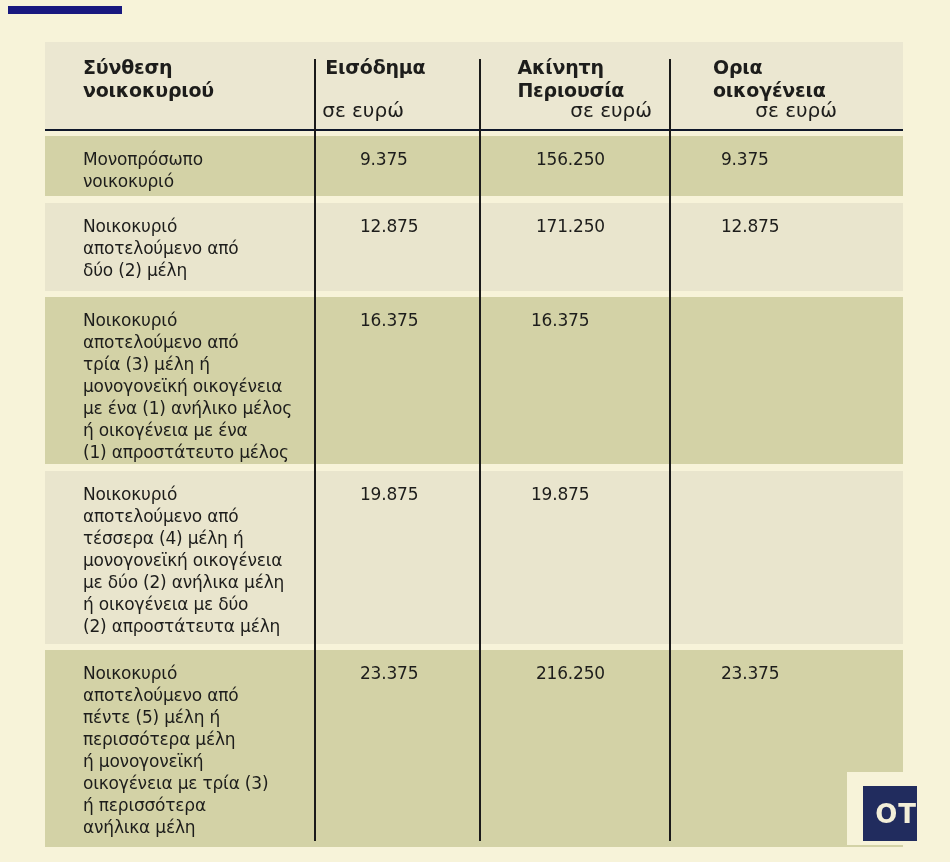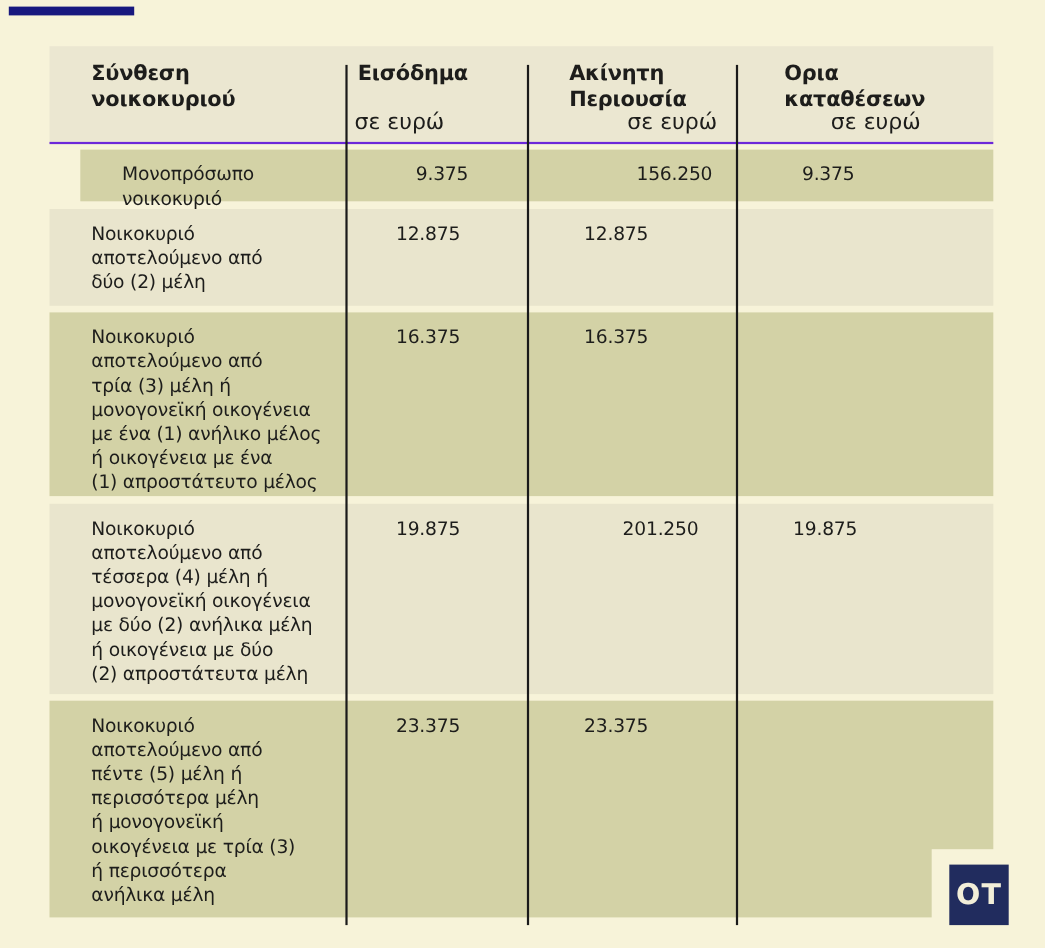--- a/index.html
+++ b/index.html
@@ -40,21 +40,21 @@
     z-index: 3;
   }
   .vline.v1 { left: 269px; }
   .vline.v2 { left: 434px; }
   .vline.v3 { left: 624px; }
 
   .header-row {
     display: flex;
     height: 87px;
     background: #ebe7d1;
-    border-bottom: 2px solid #6d28d9;
+    border-bottom: 2px solid #0f172a;
     box-sizing: content-box;
   }
   .hcell {
     position: relative;
     box-sizing: border-box;
     padding-top: 14px;
   }
   .hcell.c1 { width: 270px; padding-left: 38px; }
   .hcell.c2 { width: 189px; padding-left: 24px; }
   .hcell.c3 { width: 212px; padding-left: 37px; }
@@ -74,35 +74,35 @@
   .hcell.c2 .subtitle { left: 21px; }
   .hcell.c3 .subtitle { right: 30px; }
   .hcell.c4 .subtitle { right: 66px; }
 
   .row {
     display: flex;
     box-sizing: border-box;
   }
   .row.olive { background: #d3d2a6; }
   .row.light { background: #e9e5cd; }
-  .row.r0 { margin-top: 5px; height: 47px; margin-left: 28px; }
+  .row.r0 { margin-top: 5px; height: 60px; }
   .row.r1 { margin-top: 7px; height: 88px; }
   .row.r2 { margin-top: 6px; height: 167px; }
   .row.r3 { margin-top: 7px; height: 173px; }
   .row.r4 { margin-top: 6px; height: 197px; }
 
   .cell {
     box-sizing: border-box;
     padding-top: 12px;
     font-size: 17px;
     line-height: 22px;
   }
   .cell.c1 { width: 270px; padding-left: 38px; padding-right: 4px; white-space: pre-line; }
   .cell.c2 { width: 165px; padding-left: 45px; }
-  .cell.c3 { width: 190px; padding-left: 86px; }
+  .cell.c3 { width: 190px; padding-left: 56px; }
   .cell.c4 { width: 233px; padding-left: 51px; }
 
   .ot-notch {
     position: absolute;
     left: 847px;
     top: 772px;
     width: 73px;
     height: 73px;
     background: #f7f3d9;
     z-index: 4;
@@ -110,21 +110,21 @@
   .ot-logo {
     position: absolute;
     left: 863px;
     top: 786px;
     width: 54px;
     height: 55px;
     background: #212c5e;
     z-index: 5;
     display: flex;
     align-items: center;
-    justify-content: center;
+    justify-content: flex-end;
   }
   .ot-logo span {
     color: #f2eed8;
     font-weight: bold;
     font-size: 26px;
     letter-spacing: 1px;
   }
 </style>
 </head>
 <body>
@@ -146,38 +146,39 @@
       <div class="title">Εισόδημα</div>
       <div class="subtitle">σε ευρώ</div>
     </div>
     <div class="hcell c3">
       <div class="title">Ακίνητη
 Περιουσία</div>
       <div class="subtitle">σε ευρώ</div>
     </div>
     <div class="hcell c4">
       <div class="title">Ορια
-καταθέσεων</div>
+οικογένεια</div>
       <div class="subtitle">σε ευρώ</div>
     </div>
   </div>
 
   <div class="row r0 olive">
     <div class="cell c1">Μονοπρόσωπο
 νοικοκυριό</div>
     <div class="cell c2">9.375</div>
     <div class="cell c3">156.250</div>
     <div class="cell c4">9.375</div>
   </div>
 
   <div class="row r1 light">
     <div class="cell c1">Νοικοκυριό
 αποτελούμενο από
 δύο (2) μέλη</div>
     <div class="cell c2">12.875</div>
+    <div class="cell c3">171.250</div>
     <div class="cell c4">12.875</div>
   </div>
 
   <div class="row r2 olive">
     <div class="cell c1">Νοικοκυριό
 αποτελούμενο από
 τρία (3) μέλη ή
 μονογονεϊκή οικογένεια
 με ένα (1) ανήλικο μέλος
 ή οικογένεια με ένα
@@ -188,34 +189,34 @@
 
   <div class="row r3 light">
     <div class="cell c1">Νοικοκυριό
 αποτελούμενο από
 τέσσερα (4) μέλη ή
 μονογονεϊκή οικογένεια
 με δύο (2) ανήλικα μέλη
 ή οικογένεια με δύο
 (2) απροστάτευτα μέλη</div>
     <div class="cell c2">19.875</div>
-    <div class="cell c3">201.250</div>
     <div class="cell c4">19.875</div>
   </div>
 
   <div class="row r4 olive">
     <div class="cell c1">Νοικοκυριό
 αποτελούμενο από
 πέντε (5) μέλη ή
 περισσότερα μέλη
 ή μονογονεϊκή
 οικογένεια με τρία (3)
 ή περισσότερα
 ανήλικα μέλη</div>
     <div class="cell c2">23.375</div>
+    <div class="cell c3">216.250</div>
     <div class="cell c4">23.375</div>
   </div>
 
 </div>
 
 <div class="ot-notch"></div>
 <div class="ot-logo">
   <span>OT</span>
 </div>
 

